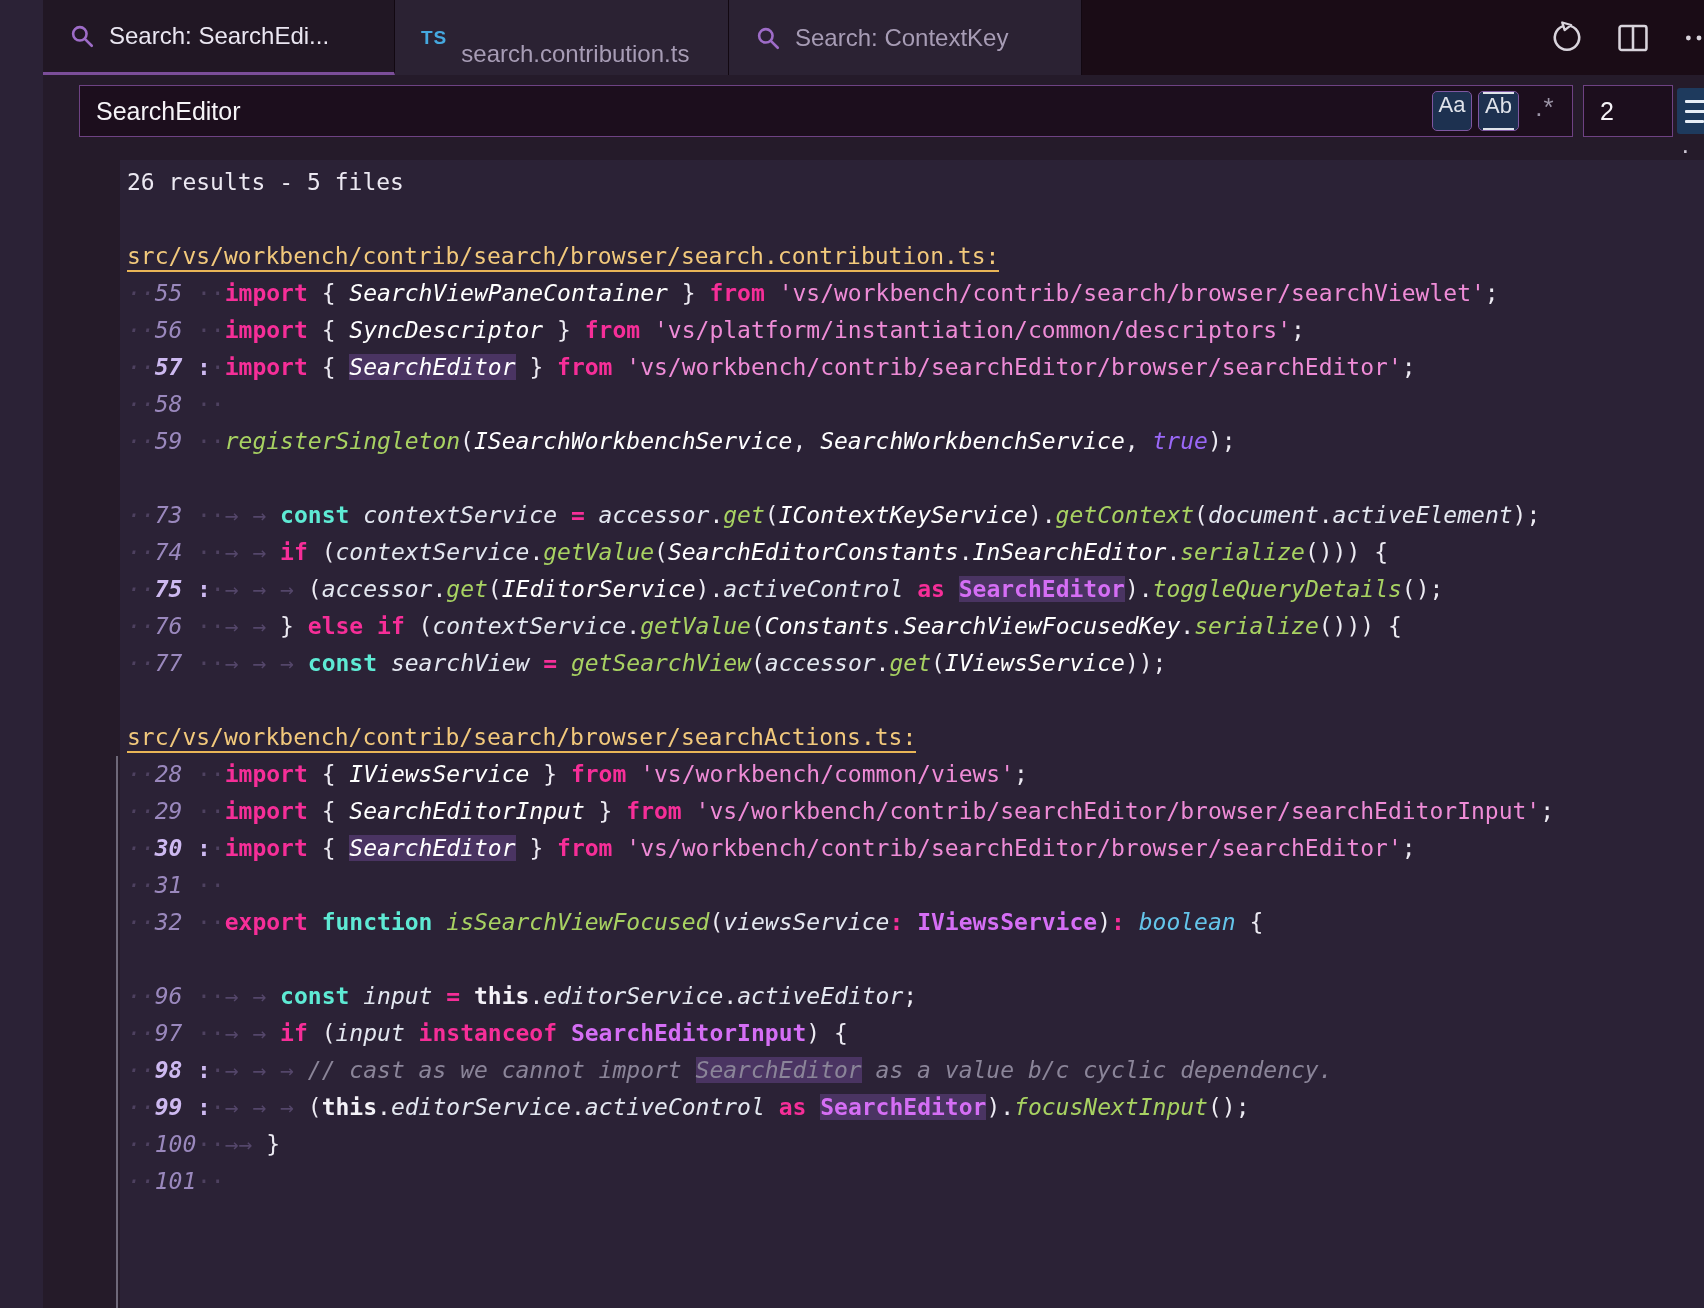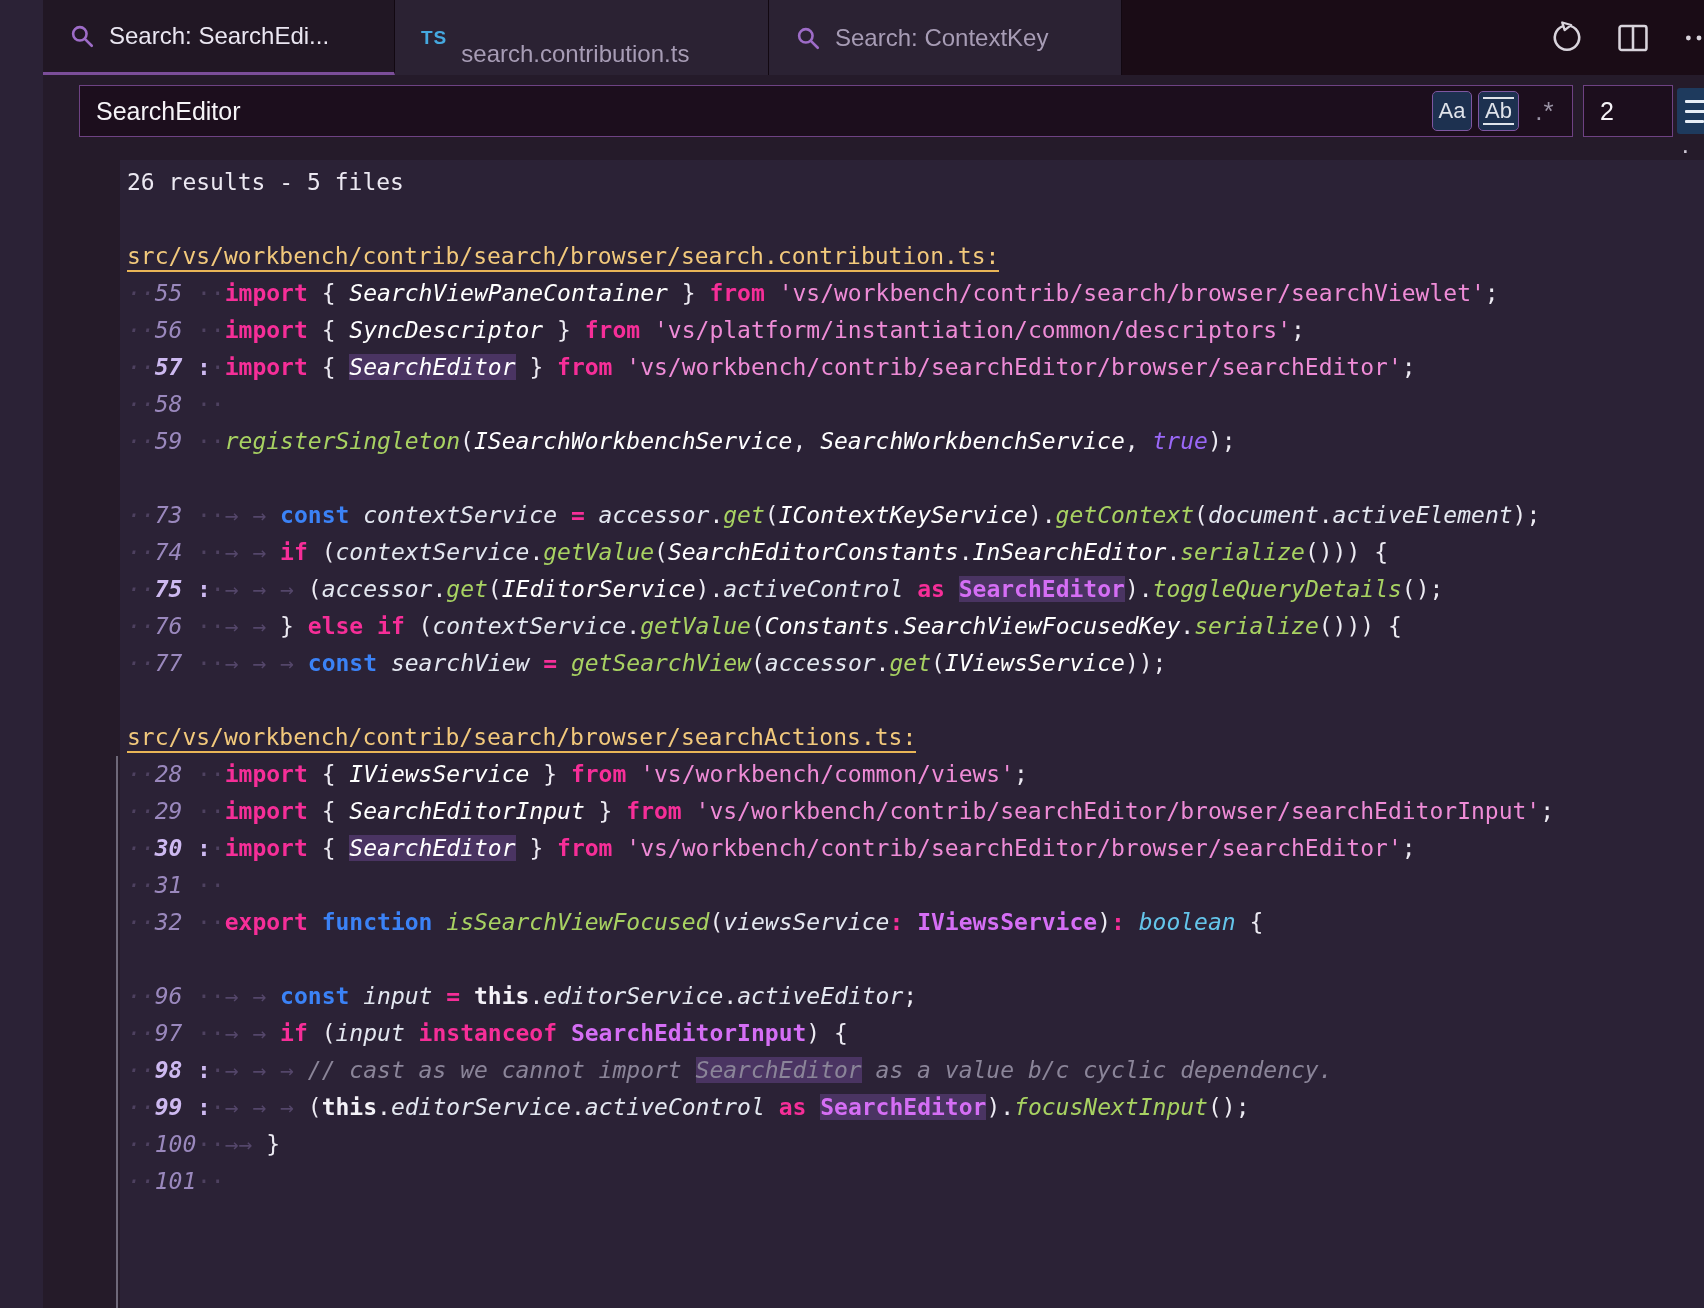--- a/index.html
+++ b/index.html
@@ -14,21 +14,21 @@
   .ts-badge{font-weight:bold;font-size:19px;color:#45a9e0;letter-spacing:1px;}
   .mag{width:26px;height:26px;flex:0 0 auto;}
   .bar-actions{margin-left:auto;display:flex;align-items:center;gap:26px;padding-right:28px;}
   .actbtn{width:40px;height:40px;display:flex;align-items:center;justify-content:center;cursor:pointer;}
 
   
   .search-panel{position:relative;height:85px;background:#251b2a;}
   .search-box{position:absolute;left:36px;top:10px;width:1494px;height:52px;box-sizing:border-box;background:#1c0e1d;border:1px solid #6e4283;display:flex;align-items:center;padding:0 8px 0 16px;}
   .query{flex:1;font-size:25px;color:#f5f3f7;white-space:nowrap;}
   .opts{display:flex;align-items:center;gap:8px;}
-  .opt{min-width:38px;height:38px;box-sizing:border-box;border-radius:4px;display:flex;align-items:center;justify-content:center;font-size:22px;color:#dfe3ea;cursor:pointer;padding:0 4px;}
+  .opt{min-width:38px;height:38px;box-sizing:border-box;border-radius:4px;display:flex;justify-content:center;font-size:22px;color:#dfe3ea;cursor:pointer;padding:0 4px;}
   .opt.on{background:#1d3150;outline:1px solid #7e57a1;}
   .ww{border-top:2px solid #dfe3ea;border-bottom:2px solid #dfe3ea;line-height:1;padding:1px 2px;}
   .rx{color:#9b94a6;font-size:26px;letter-spacing:1px;}
   .ctx-box{position:absolute;left:1540px;top:10px;width:90px;height:52px;box-sizing:border-box;background:#1c0e1d;border:1px solid #6e4283;display:flex;align-items:center;padding-left:16px;font-size:25px;color:#f5f3f7;}
   .details-btn{position:absolute;left:1634px;top:13px;width:46px;height:46px;border-radius:3px;background:#1e3a5d;display:flex;flex-direction:column;justify-content:center;gap:7px;padding:0 8px;box-sizing:border-box;cursor:pointer;}
   .details-btn i{display:block;height:3px;background:#e7eef7;border-radius:1px;}
   .details-btn i:nth-child(1){width:100%;}
   .details-btn i:nth-child(2){width:100%;}
   .details-btn i:nth-child(3){width:62%;}
   .panel-more{position:absolute;left:1638px;top:60px;color:#cfc9d6;font-size:26px;letter-spacing:3px;cursor:pointer;}
@@ -39,21 +39,21 @@
   .rows{position:absolute;left:0;top:4px;right:8px;}
   .row{height:37px;white-space:pre;padding-left:84px;position:relative;}
   .summary{color:#ece9f2;}
   .fpath{color:#f2c97c;border-bottom:2px solid #e9b557;padding-bottom:1px;cursor:pointer;text-align:right;}
   .gut{display:inline-block;width:70px;text-align:left;white-space:pre;font-style:italic;}
   .dots{color:#4e4160;}
   .lnum{color:#9a88bd;}
   .lnum.m{color:#cdb9f0;font-weight:bold;}
   .w{color:#54466a;}
   .k{color:#f62e98;font-weight:bold;}
-  .c{color:#3b82f6;font-weight:bold;}
+  .c{color:#5eead4;font-weight:bold;}
   .s{color:#ef8cd7;}
   .t{color:#ffffff;font-style:italic;}
   .v{color:#e3e7f0;font-style:italic;}
   .f{color:#a8d262;font-style:italic;}
   .C{color:#d56ef5;font-weight:bold;}
   .b{color:#9a68f8;font-style:italic;}
   .B{color:#64c5ea;font-style:italic;}
   .p{color:#eceaf2;}
   .m2{color:#8b8599;font-style:italic;font-weight:normal;}
   .T{color:#f4f2f8;font-weight:bold;}
@@ -67,21 +67,21 @@
 <div class="app">
 
   <div class="titlebar">
     <div class="tab active" style="width:352px">
       <svg class="mag" viewBox="0 0 24 24">
           <circle cx="10" cy="10" r="6.2" fill="none" stroke="#9e6cc8" stroke-width="2.4"></circle>
           <line x1="14.6" y1="14.6" x2="21" y2="21" stroke="#9e6cc8" stroke-width="2.4" stroke-linecap="round"></line>
         </svg>
       <span class="lbl">Search: SearchEdi...</span>
     </div>
-    <div class="tab preview" style="width:374px">
+    <div class="tab preview" style="width:334px">
       <span class="ts-badge">TS</span>
       <span class="lbl">search.contribution.ts</span>
     </div>
     <div class="tab" style="width:353px">
       <svg class="mag" viewBox="0 0 24 24">
           <circle cx="10" cy="10" r="6.2" fill="none" stroke="#9e6cc8" stroke-width="2.4"></circle>
           <line x1="14.6" y1="14.6" x2="21" y2="21" stroke="#9e6cc8" stroke-width="2.4" stroke-linecap="round"></line>
         </svg>
       <span class="lbl">Search: ContextKey</span>
     </div>

